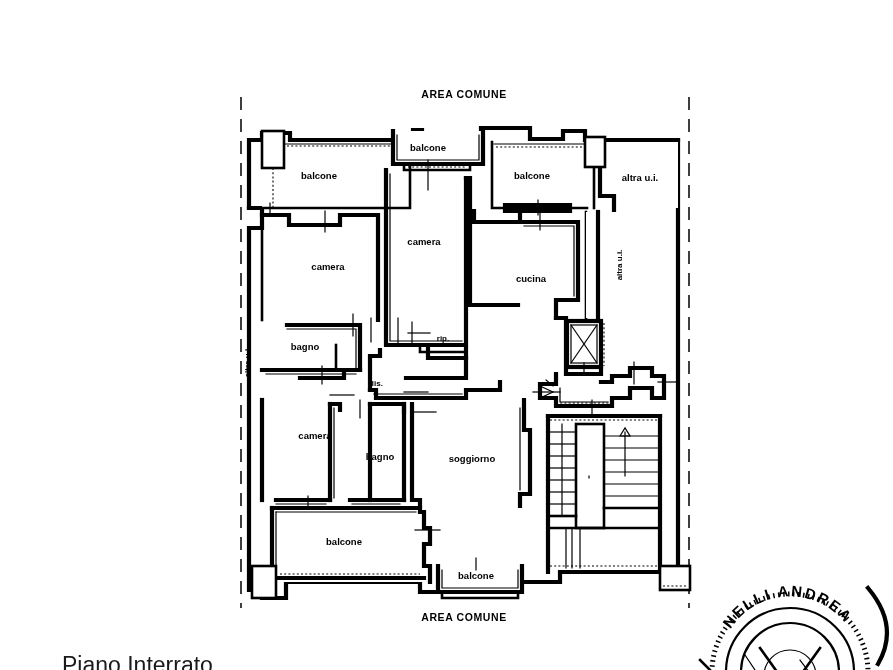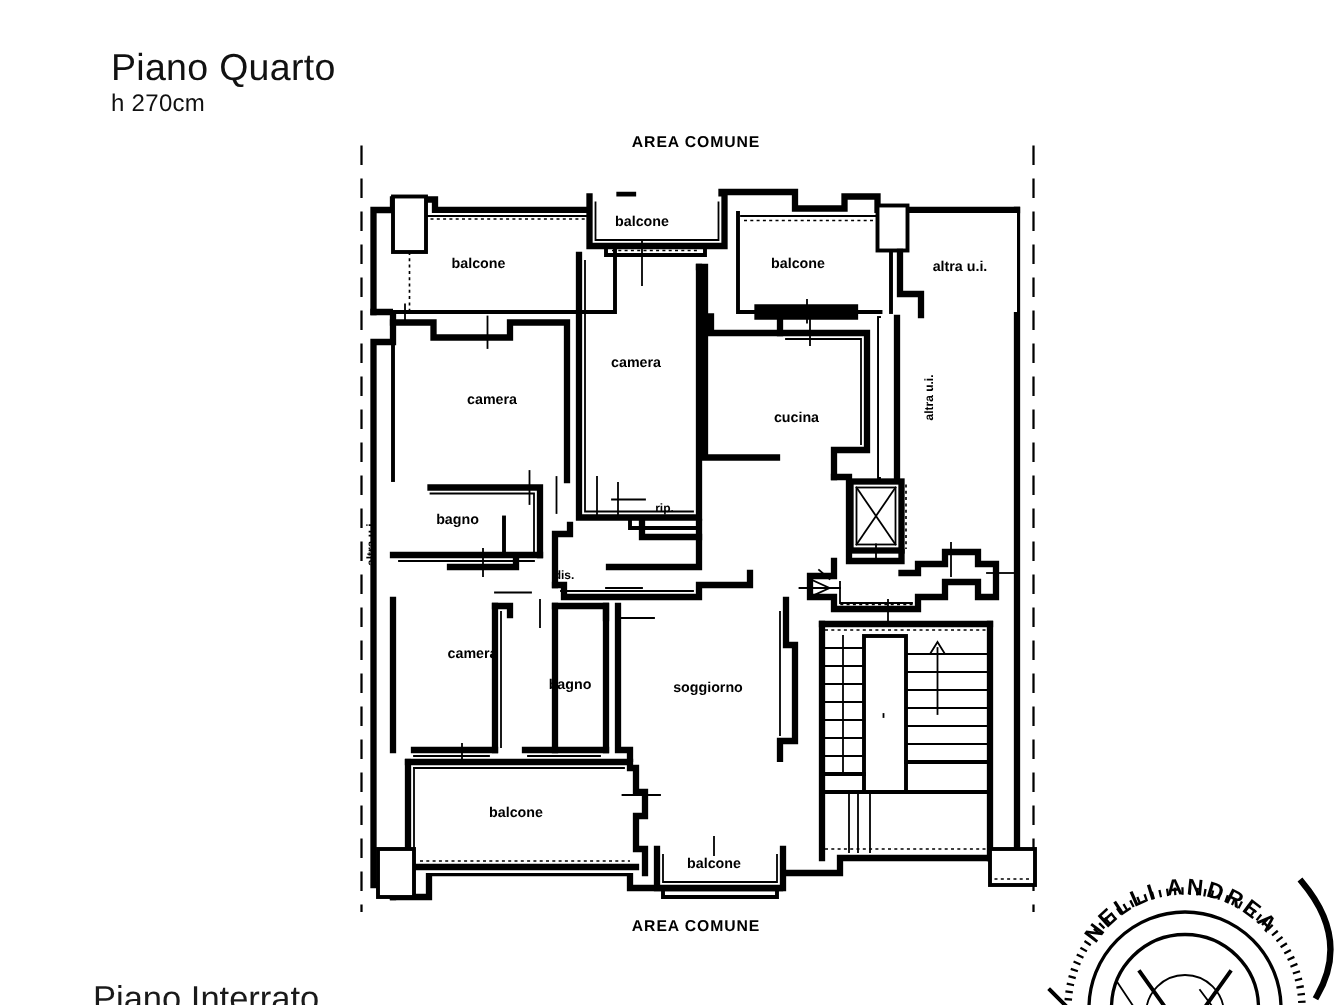--- a/index.html
+++ b/index.html
@@ -84,24 +84,20 @@
     font-weight: bold;
     fill: #000;
     letter-spacing: 2px;
   }
 </style>
 </head>
 <body>
 
 <div id="sheet">
 
-  <div class="title-block">
-    <div class="title-main">Piano Quarto</div>
-    <div class="title-sub">h 270cm</div>
-  </div>
 
   <svg class="plan" viewBox="0 0 893 670">
 
     <g>
       <line class="w-dash-bound" x1="241" y1="97" x2="241" y2="608"></line>
       <line class="w-dash-bound" x1="689" y1="97" x2="689" y2="608"></line>
     </g>
 
     <g>
 

